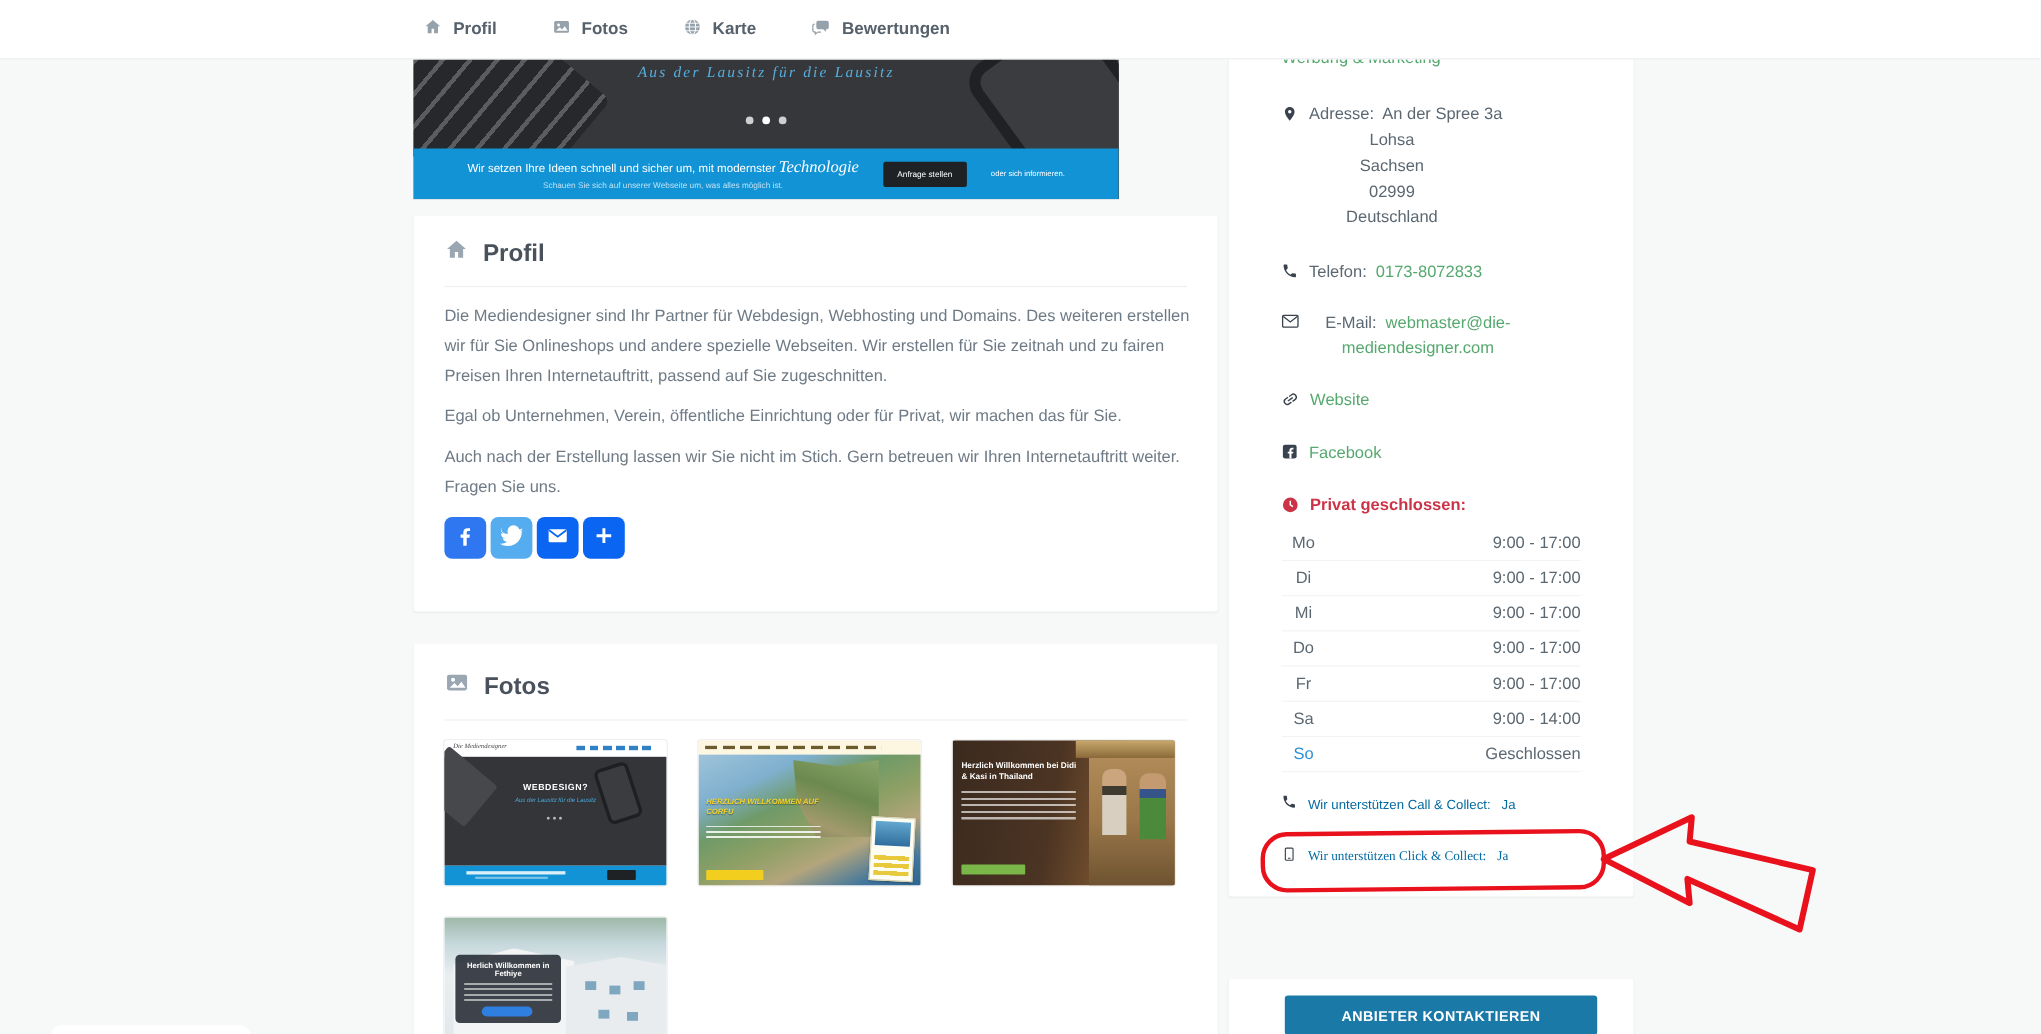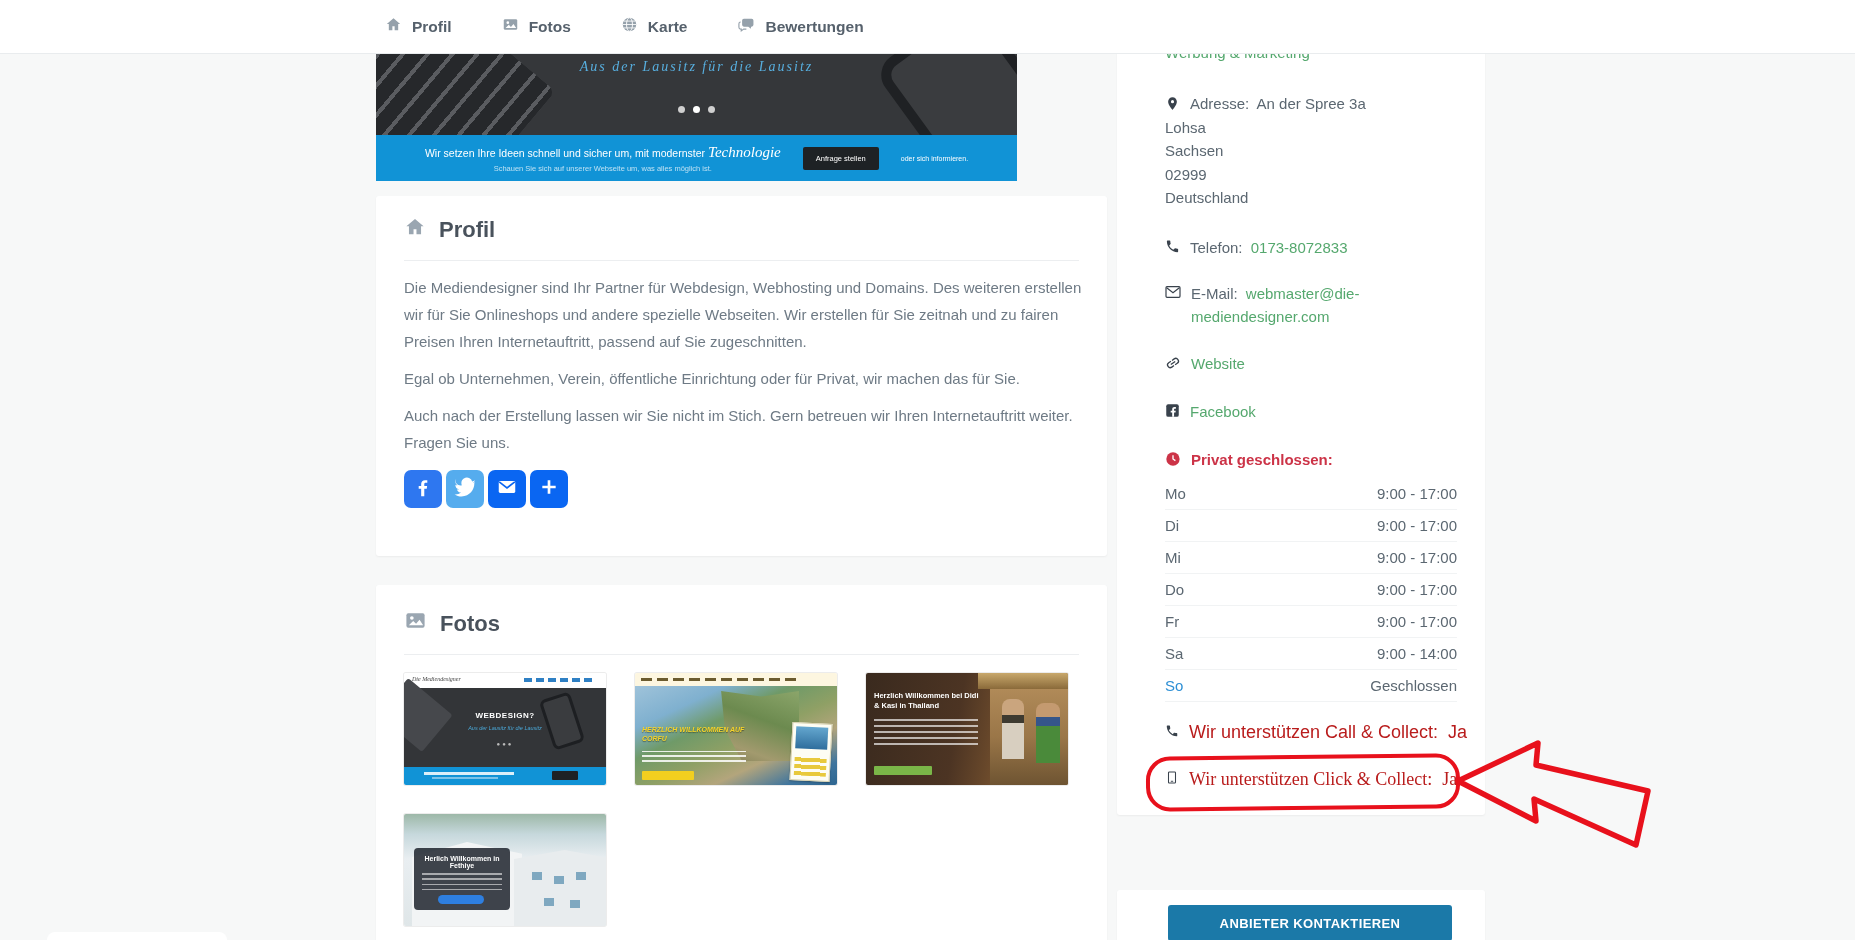--- a/index.html
+++ b/index.html
@@ -43,21 +43,21 @@
   .fotos-card{left:376px;top:585px;width:731px;height:420px;box-sizing:border-box;padding:24px 28px;}
   .section-head{display:flex;align-items:center;gap:13px;font-size:22px;font-weight:700;color:#49525c;}
   .section-rule{height:1px;background:#eceef0;margin-top:16px;}
   .para{font-size:15px;color:#6e7a85;line-height:27px;margin:10px 0 0;width:678px;}
   .para:first-of-type{margin-top:13px;}
 
   .share-row{display:flex;gap:4px;margin-top:14px;}
   .tile{width:38px;height:38px;border-radius:7px;display:flex;align-items:center;justify-content:center;cursor:pointer;}
 
   .photo-grid{margin-top:18px;display:flex;flex-wrap:wrap;gap:29px;width:680px;}
-  .photo{width:202px;height:112px;position:relative;overflow:hidden;border-radius:2px;
+  .photo{width:202px;height:132px;position:relative;overflow:hidden;border-radius:2px;
     box-shadow:0 0 0 1px #ececec;cursor:pointer;background:#fff;}
 
   
   .t1-top{position:absolute;top:0;left:0;right:0;height:15px;background:#fff;}
   .t1-logo{position:absolute;top:3px;left:8px;font-size:6px;font-style:italic;color:#444;font-family:"Liberation Serif",serif;}
   .t1-nav{position:absolute;top:5px;right:10px;width:72px;height:4px;background:
     repeating-linear-gradient(90deg,#2f80c4 0 8px,transparent 8px 12px);}
   .t1-dark{position:absolute;top:15px;left:0;right:0;bottom:18px;background:#333538;}
   .t1-lap{position:absolute;left:-18px;top:18px;width:58px;height:48px;transform:rotate(40deg);background:#46484c;border-radius:3px;}
   .t1-ph{position:absolute;right:28px;top:22px;width:26px;height:46px;border:3px solid #1d1f22;border-radius:6px;transform:rotate(-18deg);background:#3a3c3f;}
@@ -108,34 +108,34 @@
     clip-path:polygon(0 12%,55% 0,100% 10%,100% 100%,0 100%);}
   .t4-w{position:absolute;width:10px;height:8px;background:#7fa8c0;}
   .t4-box{position:absolute;left:10px;top:34px;width:96px;height:62px;border-radius:4px;
     background:rgba(22,28,38,.82);}
   .t4-h{position:absolute;top:7px;left:6px;right:6px;color:#fff;font-size:7px;font-weight:700;text-align:center;}
   .t4-lines{position:absolute;top:24px;left:8px;right:8px;height:18px;background:
     repeating-linear-gradient(0deg,rgba(255,255,255,.55) 0 1.5px,transparent 1.5px 5px);}
   .t4-btn{position:absolute;left:24px;bottom:6px;width:46px;height:9px;background:#2e7fe0;border-radius:5px;}
 
   
-  .side-card1{left:1117px;top:30px;width:368px;height:785px;z-index:1;}
+  .side-card1{left:1117px;top:30px;width:368px;height:785px;z-index:1;text-align:center;}
   .cat-link{position:absolute;left:48px;top:14px;font-size:15px;color:#55a86e;cursor:pointer;}
   .srow{position:absolute;left:48px;display:flex;align-items:flex-start;gap:10px;font-size:15px;color:#5b6771;line-height:23px;}
   .srow svg{flex-shrink:0;margin-top:3px;}
   .glink{color:#55a86e;cursor:pointer;}
   .addr-lines{line-height:23.5px;}
   .lbl{margin-right:4px;}
   .status-row{color:#cc3347;font-weight:700;}
-  .hours{position:absolute;left:48px;right:28px;top:448px;}
+  .hours{position:absolute;left:48px;right:48px;top:448px;}
   .hrow{display:flex;justify-content:space-between;align-items:center;height:31px;
     border-bottom:1px solid #f1f3f4;font-size:15px;color:#5b6771;}
   .hrow .day{width:40px;}
   .hrow.today .day{color:#2d8fd5;}
-  .ccrow{position:absolute;left:48px;display:flex;align-items:center;gap:10px;font-size:18px;color:#b91c1c;}
+  .ccrow{position:absolute;left:48px;display:flex;align-items:center;gap:10px;font-size:12px;color:#0369a1;}
 
   .side-card2{left:1117px;top:890px;width:368px;height:68px;}
   .contact-btn{position:absolute;left:51px;top:15px;width:284px;height:36px;background:#1b79a8;border:none;
     border-radius:3px;color:#fff;font-size:13px;font-weight:700;letter-spacing:.4px;cursor:pointer;
     font-family:"Liberation Sans","DejaVu Sans",sans-serif;}
 
   
   .anno-box{position:absolute;left:1146px;top:755px;width:306px;height:47px;border:4px solid #e8111c;
     border-radius:24px;z-index:60;transform:rotate(-.6deg);pointer-events:none;}
   .anno-arrow{position:absolute;left:1452px;top:733px;z-index:60;pointer-events:none;}

